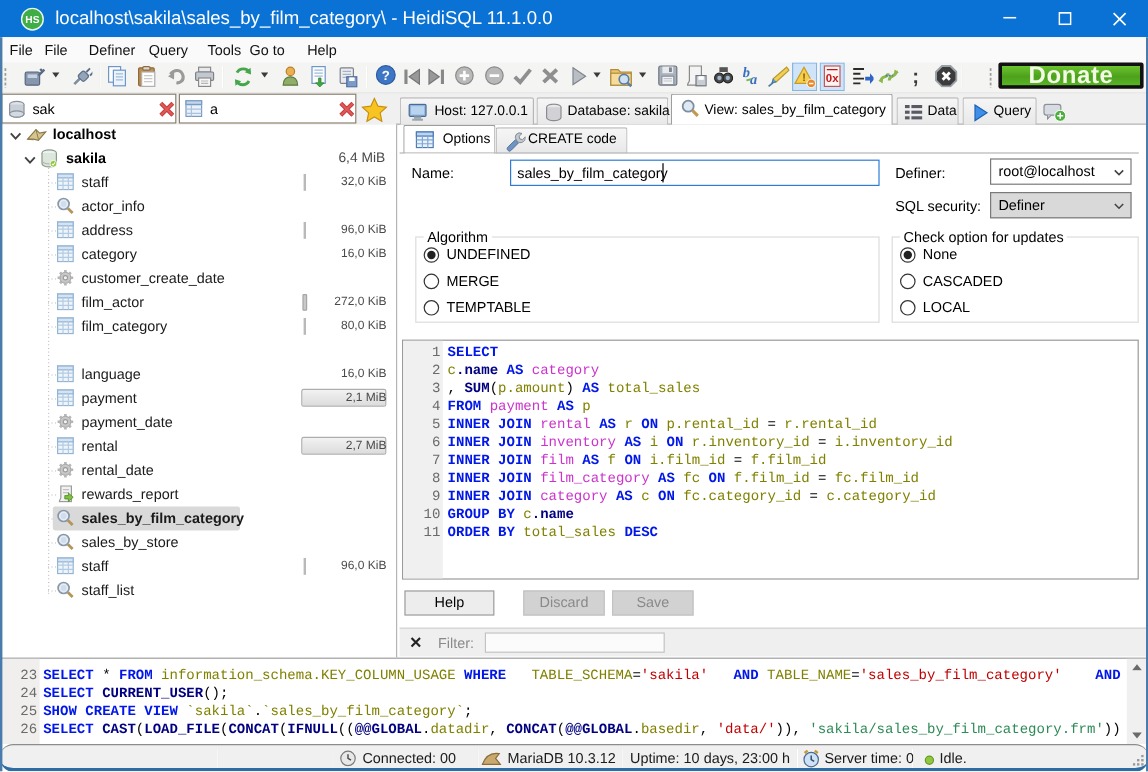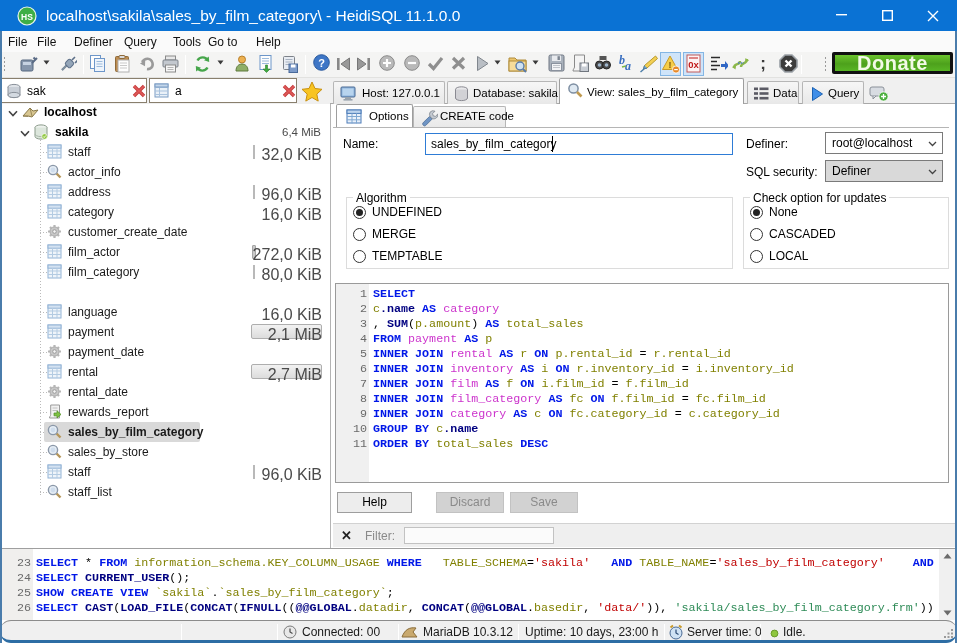--- a/index.html
+++ b/index.html
@@ -19,21 +19,21 @@
 #row2{left:0;top:78px;width:957px;height:26px;background:#f0f0f0;}
 .fbox{top:0;height:25px;background:#fff;border:1px solid #897f6d;}
 .tab{top:3px;height:23px;background:linear-gradient(#f6f6f6,#e8e8e8);border:1px solid #b6b6b6;border-bottom:none;border-radius:2px 2px 0 0;}
 .tab.active{top:0;height:26px;background:#fff;border-color:#9e9e9e;}
 .tab .lbl{position:absolute;top:5px;font-size:11.5px;color:#000;white-space:nowrap;}
 .tab.active .lbl{top:7px;}
 
 #tree{left:0;top:104px;width:331px;height:444px;background:#fff;border-right:1px solid #b4b4b4;}
 .trow{position:absolute;left:0;width:329px;height:20px;}
 .trow .nm{position:absolute;top:3px;font-size:12px;color:#1a1a1a;white-space:nowrap;}
-.trow .sz{position:absolute;right:7px;top:4px;font-size:16px;color:#4a4a4a;}
+.trow .sz{position:absolute;right:7px;top:4px;font-size:10px;color:#4a4a4a;}
 .sbar{position:absolute;top:2px;height:15px;border:1px solid #aeaeae;background:linear-gradient(#f2f2f2,#dcdcdc);border-radius:2px;}
 
 #rp{left:333px;top:104px;width:624px;height:419px;background:#fff;}
 .gbox{border:1px solid #dcdcdc;}
 .gleg{position:absolute;top:-7px;left:6px;background:#fff;padding:0 3px;font-size:12px;}
 .radio{position:absolute;width:13px;height:13px;border:1px solid #333;border-radius:50%;background:#fff;}
 .radio.on::after{content:"";position:absolute;left:2px;top:2px;width:7px;height:7px;background:#222;border-radius:50%;}
 .rlbl{position:absolute;font-size:12px;}
 
 #ed{left:2px;top:179px;width:614px;height:200px;border:1px solid #9a9a9a;background:#fff;}
@@ -541,21 +541,21 @@
   </div>
 <div class="abs" id="rp">
     <div class="abs tab active" style="left:3px;top:0;width:77px;height:24px;border-radius:2px 2px 0 0;text-align:right;">
       <svg style="left:9px;top:4px" width="16" height="15" viewBox="0 0 16 15">
         <rect x="1" y="1" width="14" height="13" fill="#eaf1fa" stroke="#4a7ab8"></rect>
         <rect x="1" y="1" width="14" height="3.4" fill="#bcd4ee" stroke="#4a7ab8"></rect>
         <path d="M1 7.5 h14 M1 10.8 h14 M6 4.4 v10 M10.5 4.4 v10" stroke="#7fa8d2"></path>
       </svg>
       <div class="lbl" style="left:32px;top:5px;">Options</div>
     </div>
-    <div class="abs tab" style="left:80px;top:2px;width:93px;height:22px;">
+    <div class="abs tab" style="left:80px;top:2px;width:110px;height:22px;">
       <svg style="left:7px;top:3px" width="17" height="17" viewBox="0 0 17 17">
         <path d="M2.5 15.5 c-1.2 -1.2 -1.2 -2 0 -3.2 L8.5 6.5 l2.6 2.6 -5.8 5.8 c-1.2 1.2 -1.8 1.4 -2.8 0.6 Z" fill="#6f94c4" stroke="#49688f" stroke-width="0.7"></path>
         <path d="M9 2.2 a4.2 4.2 0 0 1 5 -1 L11.6 3.6 l0.6 2.2 2.2 0.6 2.4 -2.4 a4.2 4.2 0 0 1 -5.6 4.6 L9.4 6.8 A4.2 4.2 0 0 1 9 2.2 Z" fill="#c3c9d1" stroke="#7e848c" stroke-width="0.8"></path>
       </svg>
       <div class="lbl" style="left:26px;top:3px;">CREATE code</div>
     </div>
     <div class="abs" style="left:0;top:23px;width:616px;height:1px;background:#b5b5b5;"></div>
     <div class="abs" style="left:4px;top:24px;width:75px;height:2px;background:#fff;"></div>
     <div class="abs" style="left:10px;top:33px;font-size:12px;">Name:</div>
     <div class="abs" style="left:92px;top:29px;width:308px;height:22px;border:1px solid #2e7cd6;background:#fff;">

